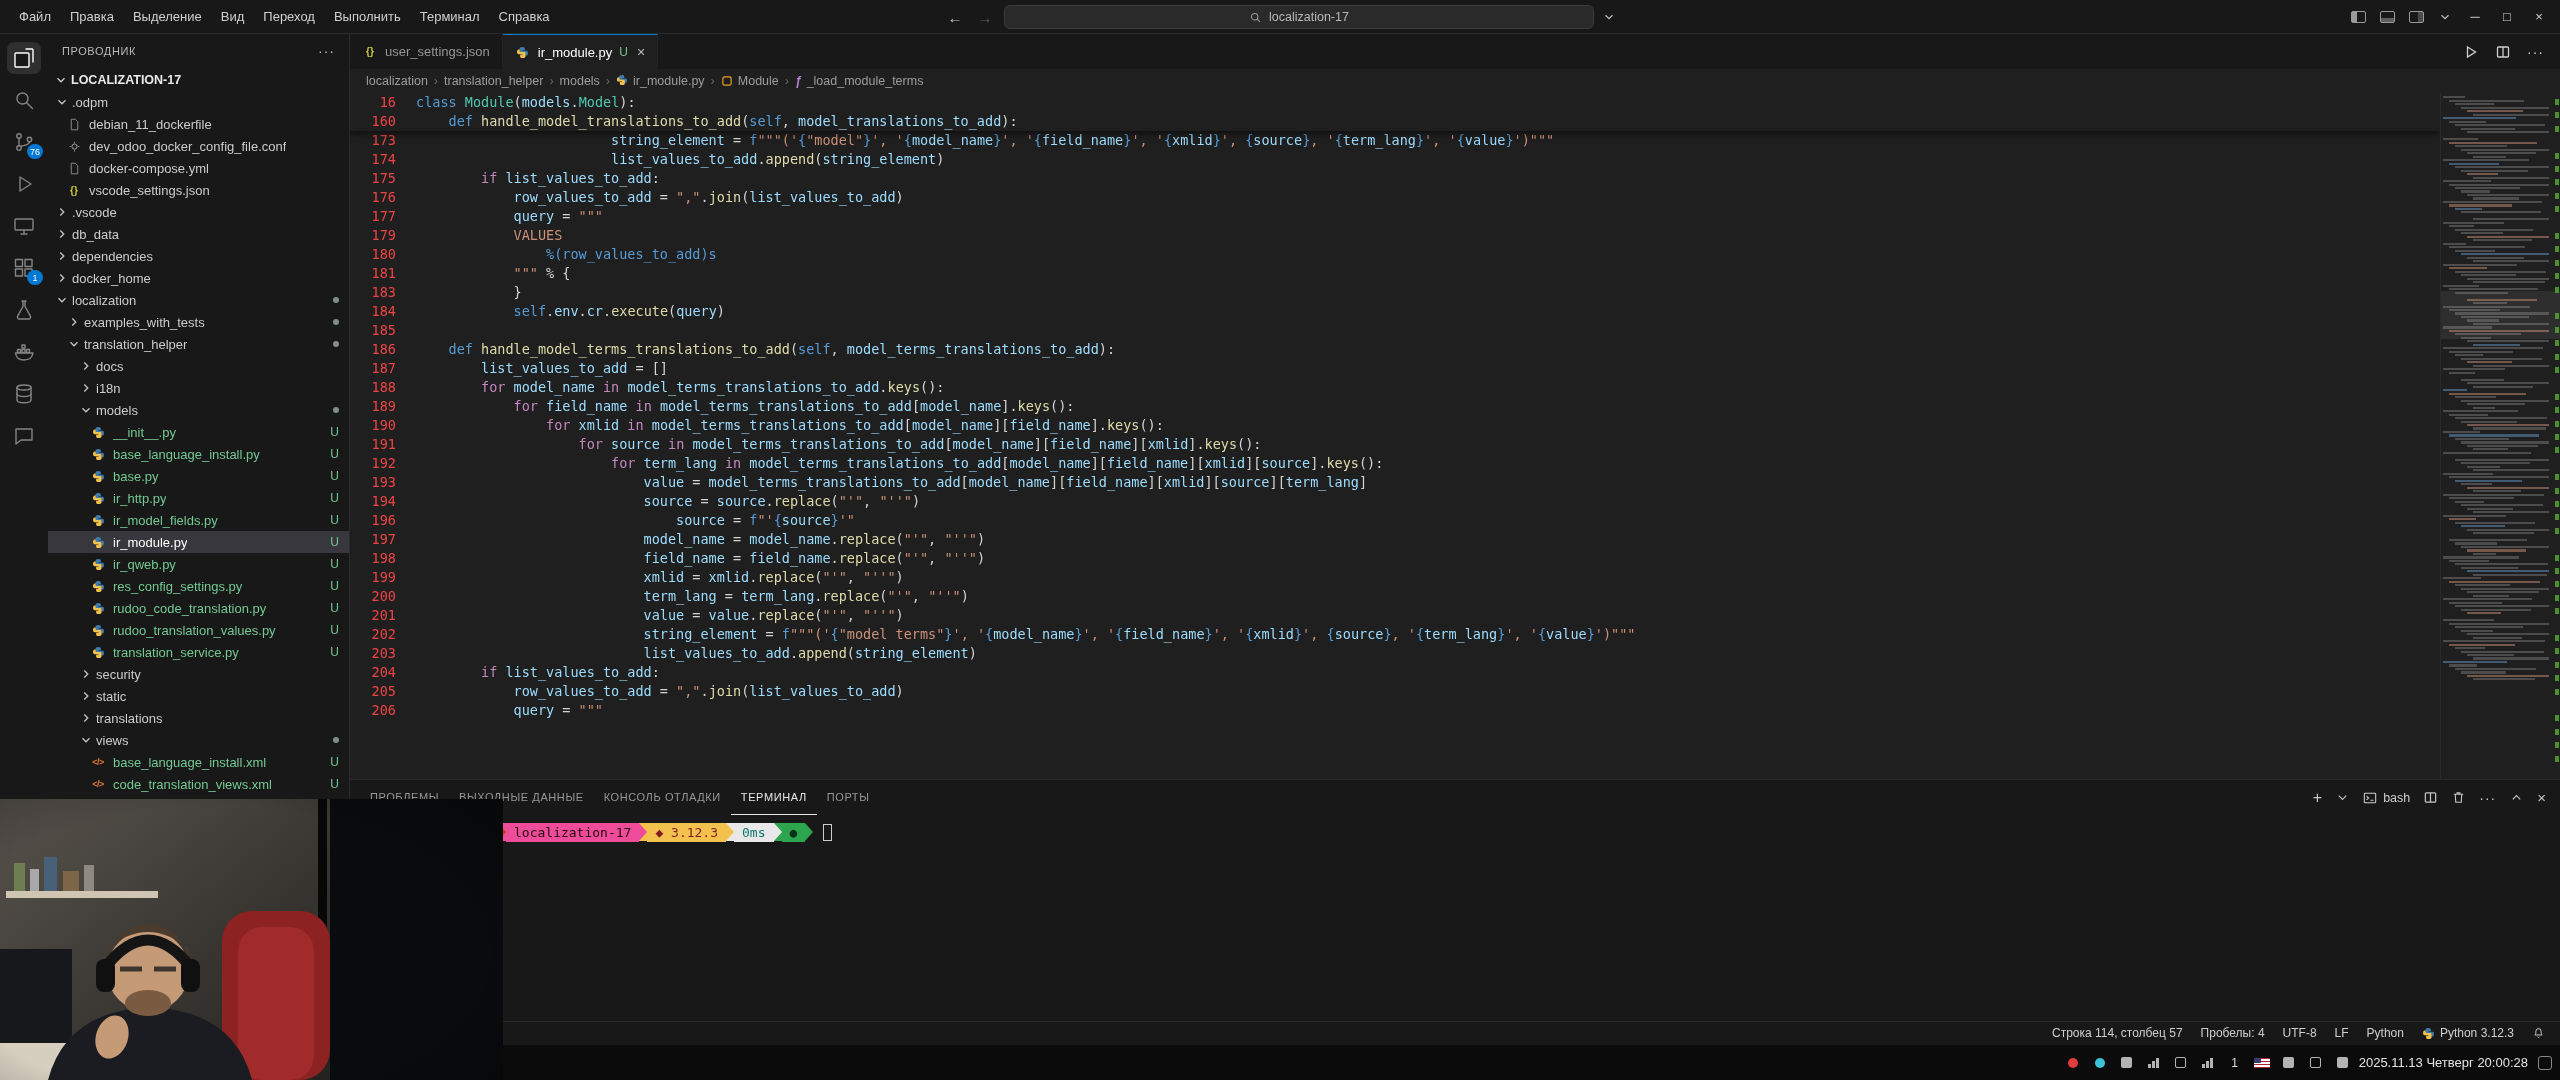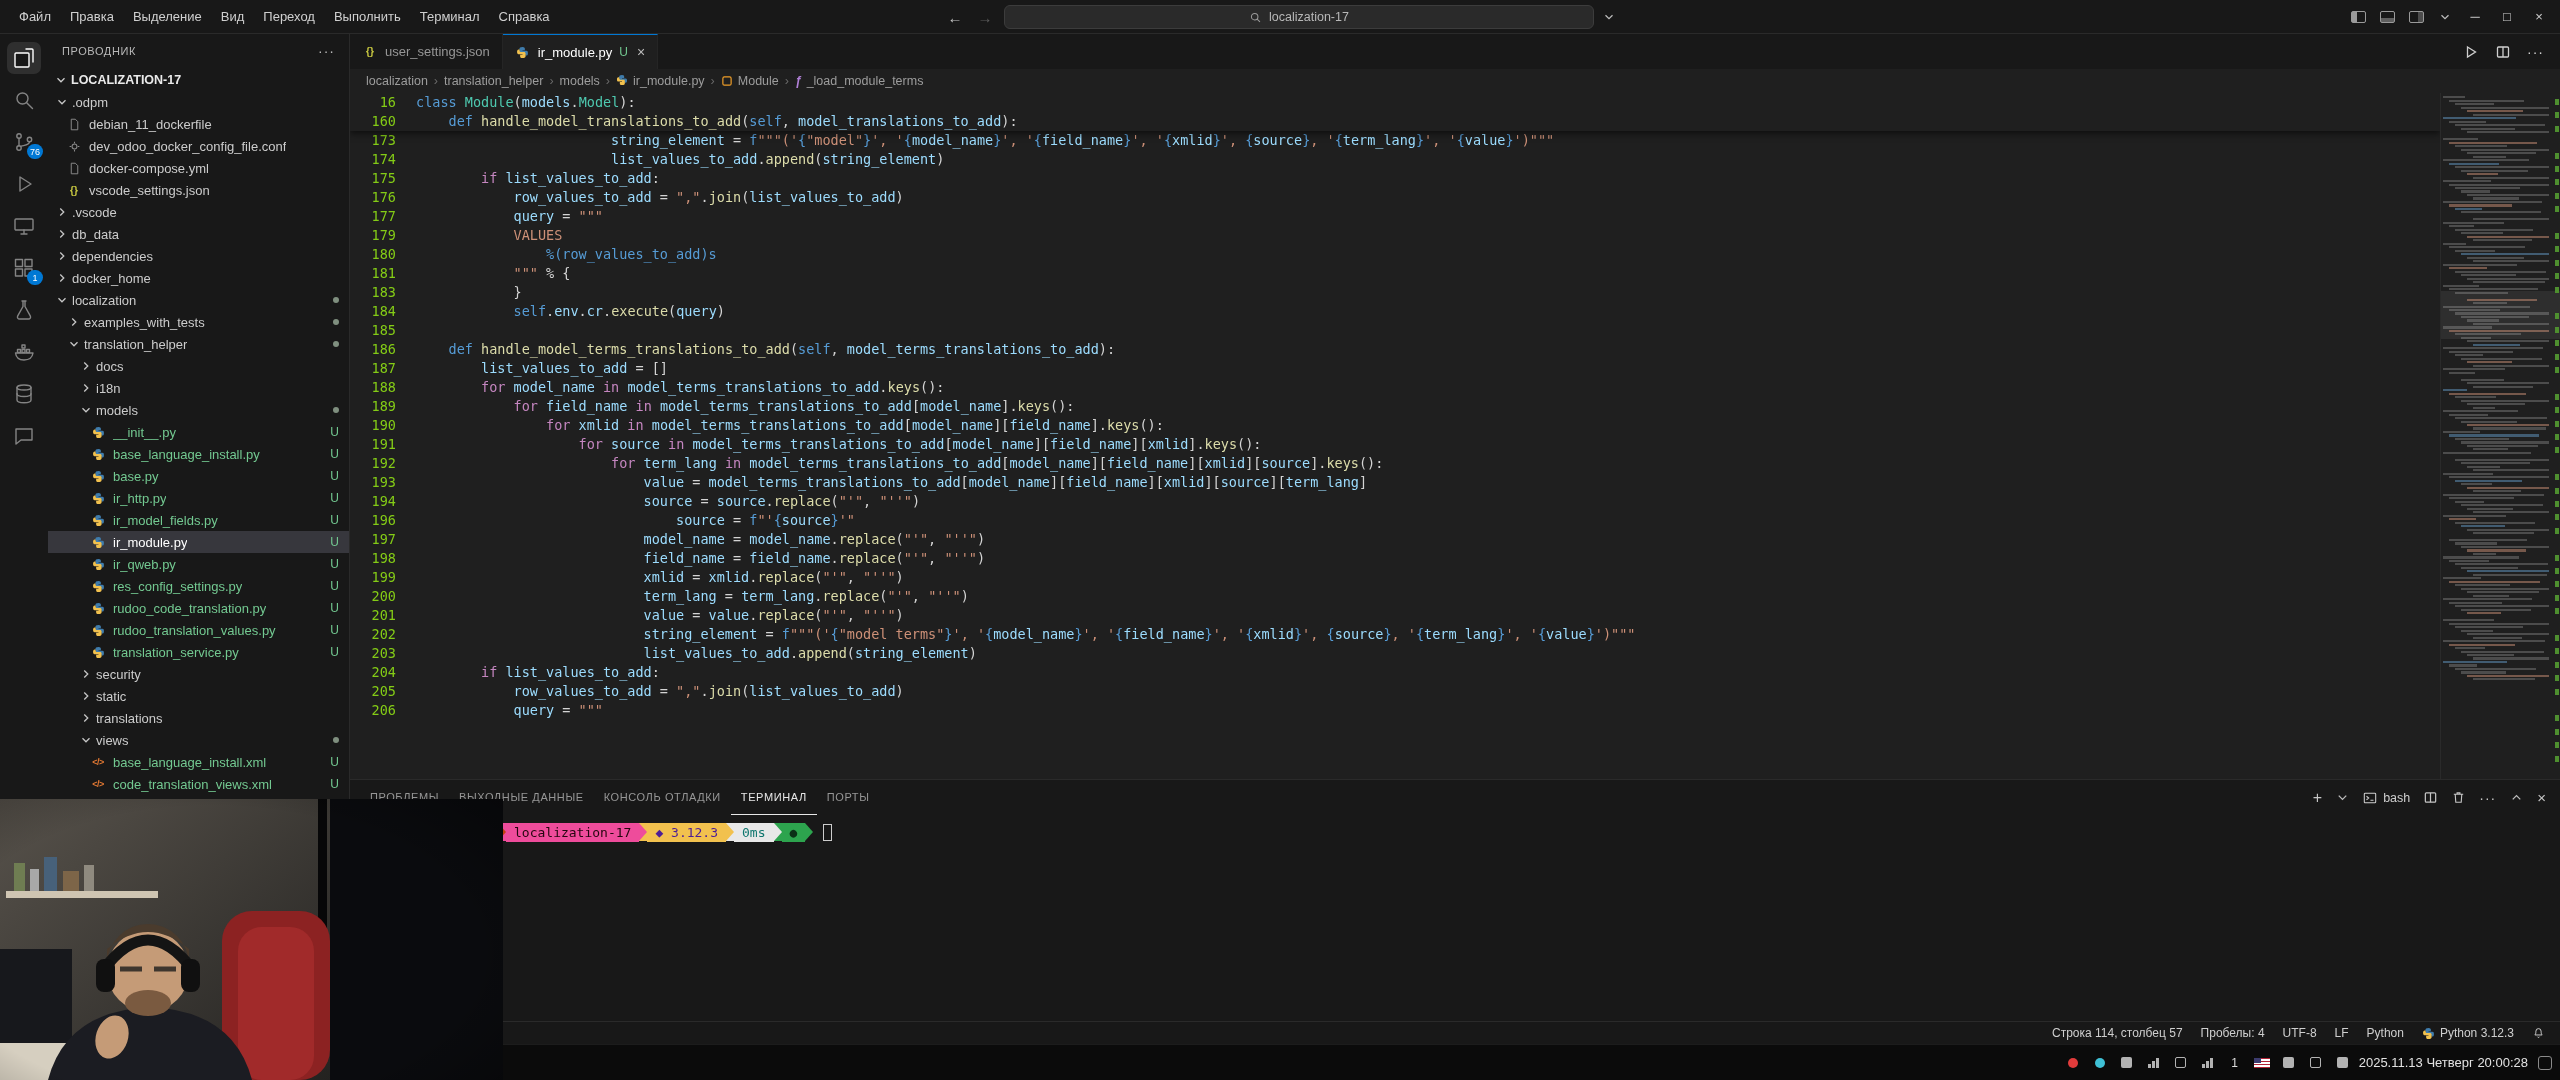--- a/index.html
+++ b/index.html
@@ -73,21 +73,21 @@
 .crumb{display:flex;align-items:center;gap:5px}
 .csep{color:#6a6a6a}
 .bc-method{color:#b180d7;font-style:italic;font-weight:bold;font-size:12px}
 
 
 .editor{flex:1;position:relative;min-height:0;overflow:hidden;background:#1f1f1f}
 .codewrap{position:absolute;top:0;left:0;right:120px;bottom:0;overflow:hidden;
   font-family:"DejaVu Sans Mono","Liberation Mono",monospace;font-size:13.5px;line-height:19px}
 .sticky{position:relative;background:#1f1f1f;box-shadow:0 3px 6px rgba(0,0,0,.5);z-index:3}
 .cl{display:flex;height:19px;white-space:pre}
-.ln{flex:0 0 46px;text-align:right;color:#84cc16}
+.ln{flex:0 0 46px;text-align:right;color:#ef4444}
 .lc{padding-left:20px}
 .tk-w{color:#d4d4d4}.tk-k{color:#569cd6}.tk-c{color:#c586c0}.tk-f{color:#dcdcaa}
 .tk-t{color:#4ec9b0}.tk-s{color:#ce9178}.tk-v{color:#9cdcfe}.tk-e{color:#569cd6}
 .minimap{position:absolute;top:0;right:0;bottom:0;width:120px;background:#1f1f1f;border-left:1px solid rgba(255,255,255,.05)}
 .mm-c{position:absolute;inset:2px 8px 2px 2px;overflow:hidden}
 .mm-slider{position:absolute;left:0;right:0;top:198px;height:48px;background:rgba(255,255,255,.07)}
 .ovr{position:absolute;top:0;right:0;bottom:0;width:7px}
 .ovr div{position:absolute;right:1px;width:4px;height:6px;background:#4e8f2f}
 
 
@@ -917,21 +917,21 @@
               </svg>
             <span class="pt-x">×</span>
           </div>
         </div>
         <div class="term">
             <div class="term-line">
               <span class="pseg lead" style="background:#c2410c;color:#1f1f1f"></span>
               <span class="parr" style="border-left-color:#c2410c;background:#ee4c9b"></span>
               <span class="pseg" style="background:#ee4c9b;color:#24060f">localization-17</span>
               <span class="parr" style="border-left-color:#ee4c9b;background:#f2c14e"></span>
-              <span class="pseg" style="background:#f2c14e;color:#4c1d95">◆ 3.12.3</span>
+              <span class="pseg" style="background:#f2c14e;color:#7f1d1d">◆ 3.12.3</span>
               <span class="parr" style="border-left-color:#f2c14e;background:#e8e8e8"></span>
               <span class="pseg" style="background:#e8e8e8;color:#0f766e">0ms</span>
               <span class="parr" style="border-left-color:#e8e8e8;background:#2da44e"></span>
               <span class="pseg" style="background:#2da44e;color:#0b3017">●</span>
               <span class="parr" style="border-left-color:#2da44e;background:transparent"></span>
               <span class="term-cursor"></span>
             </div>
           </div>
       </div>
     </div>

